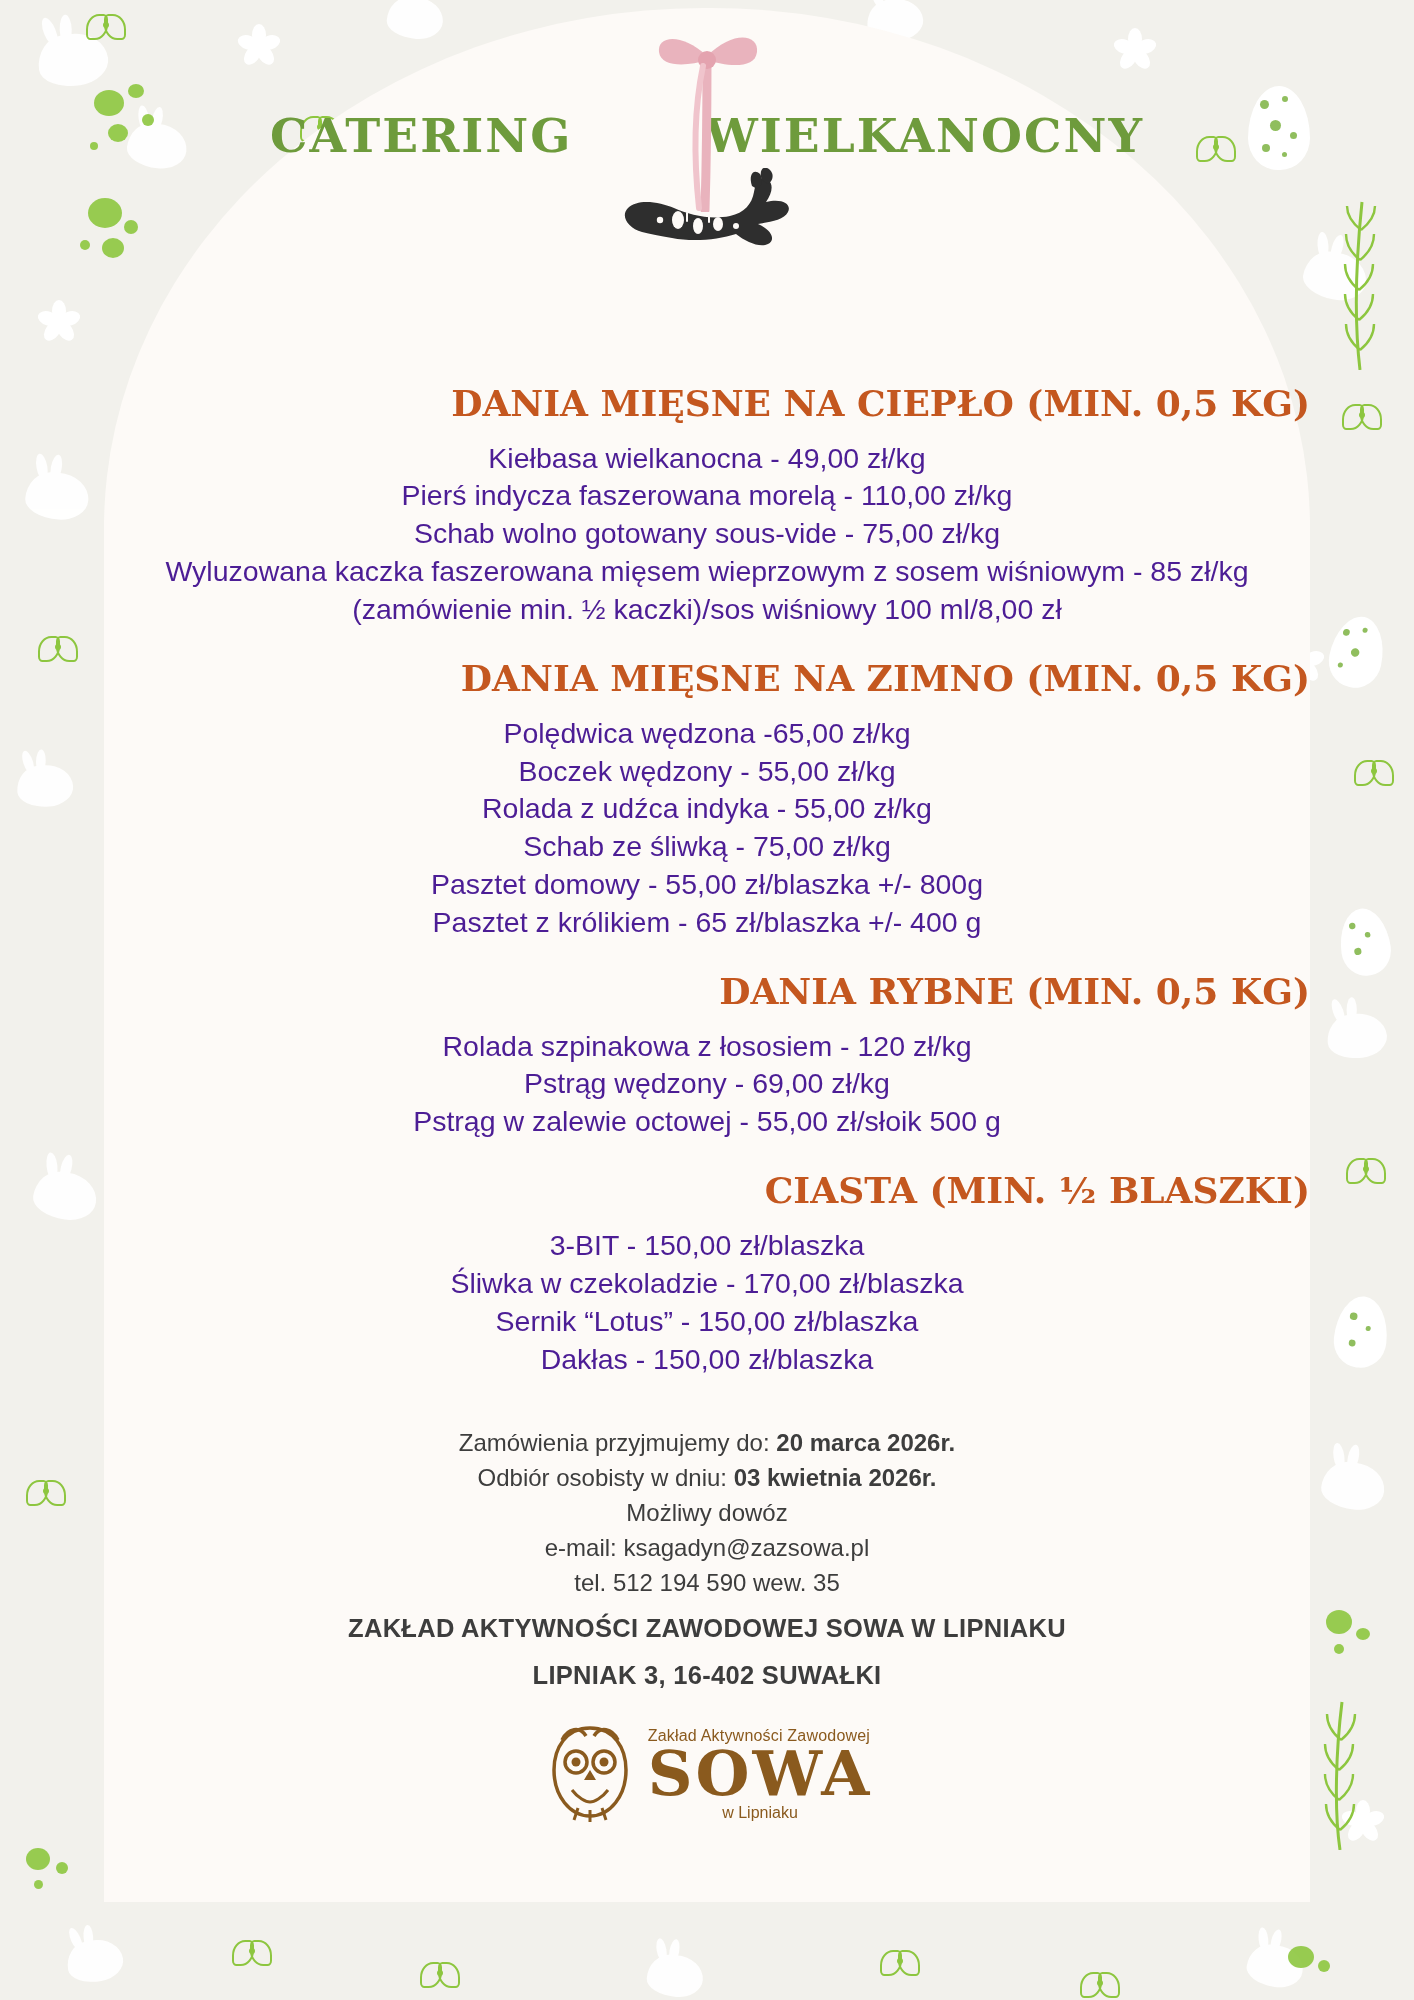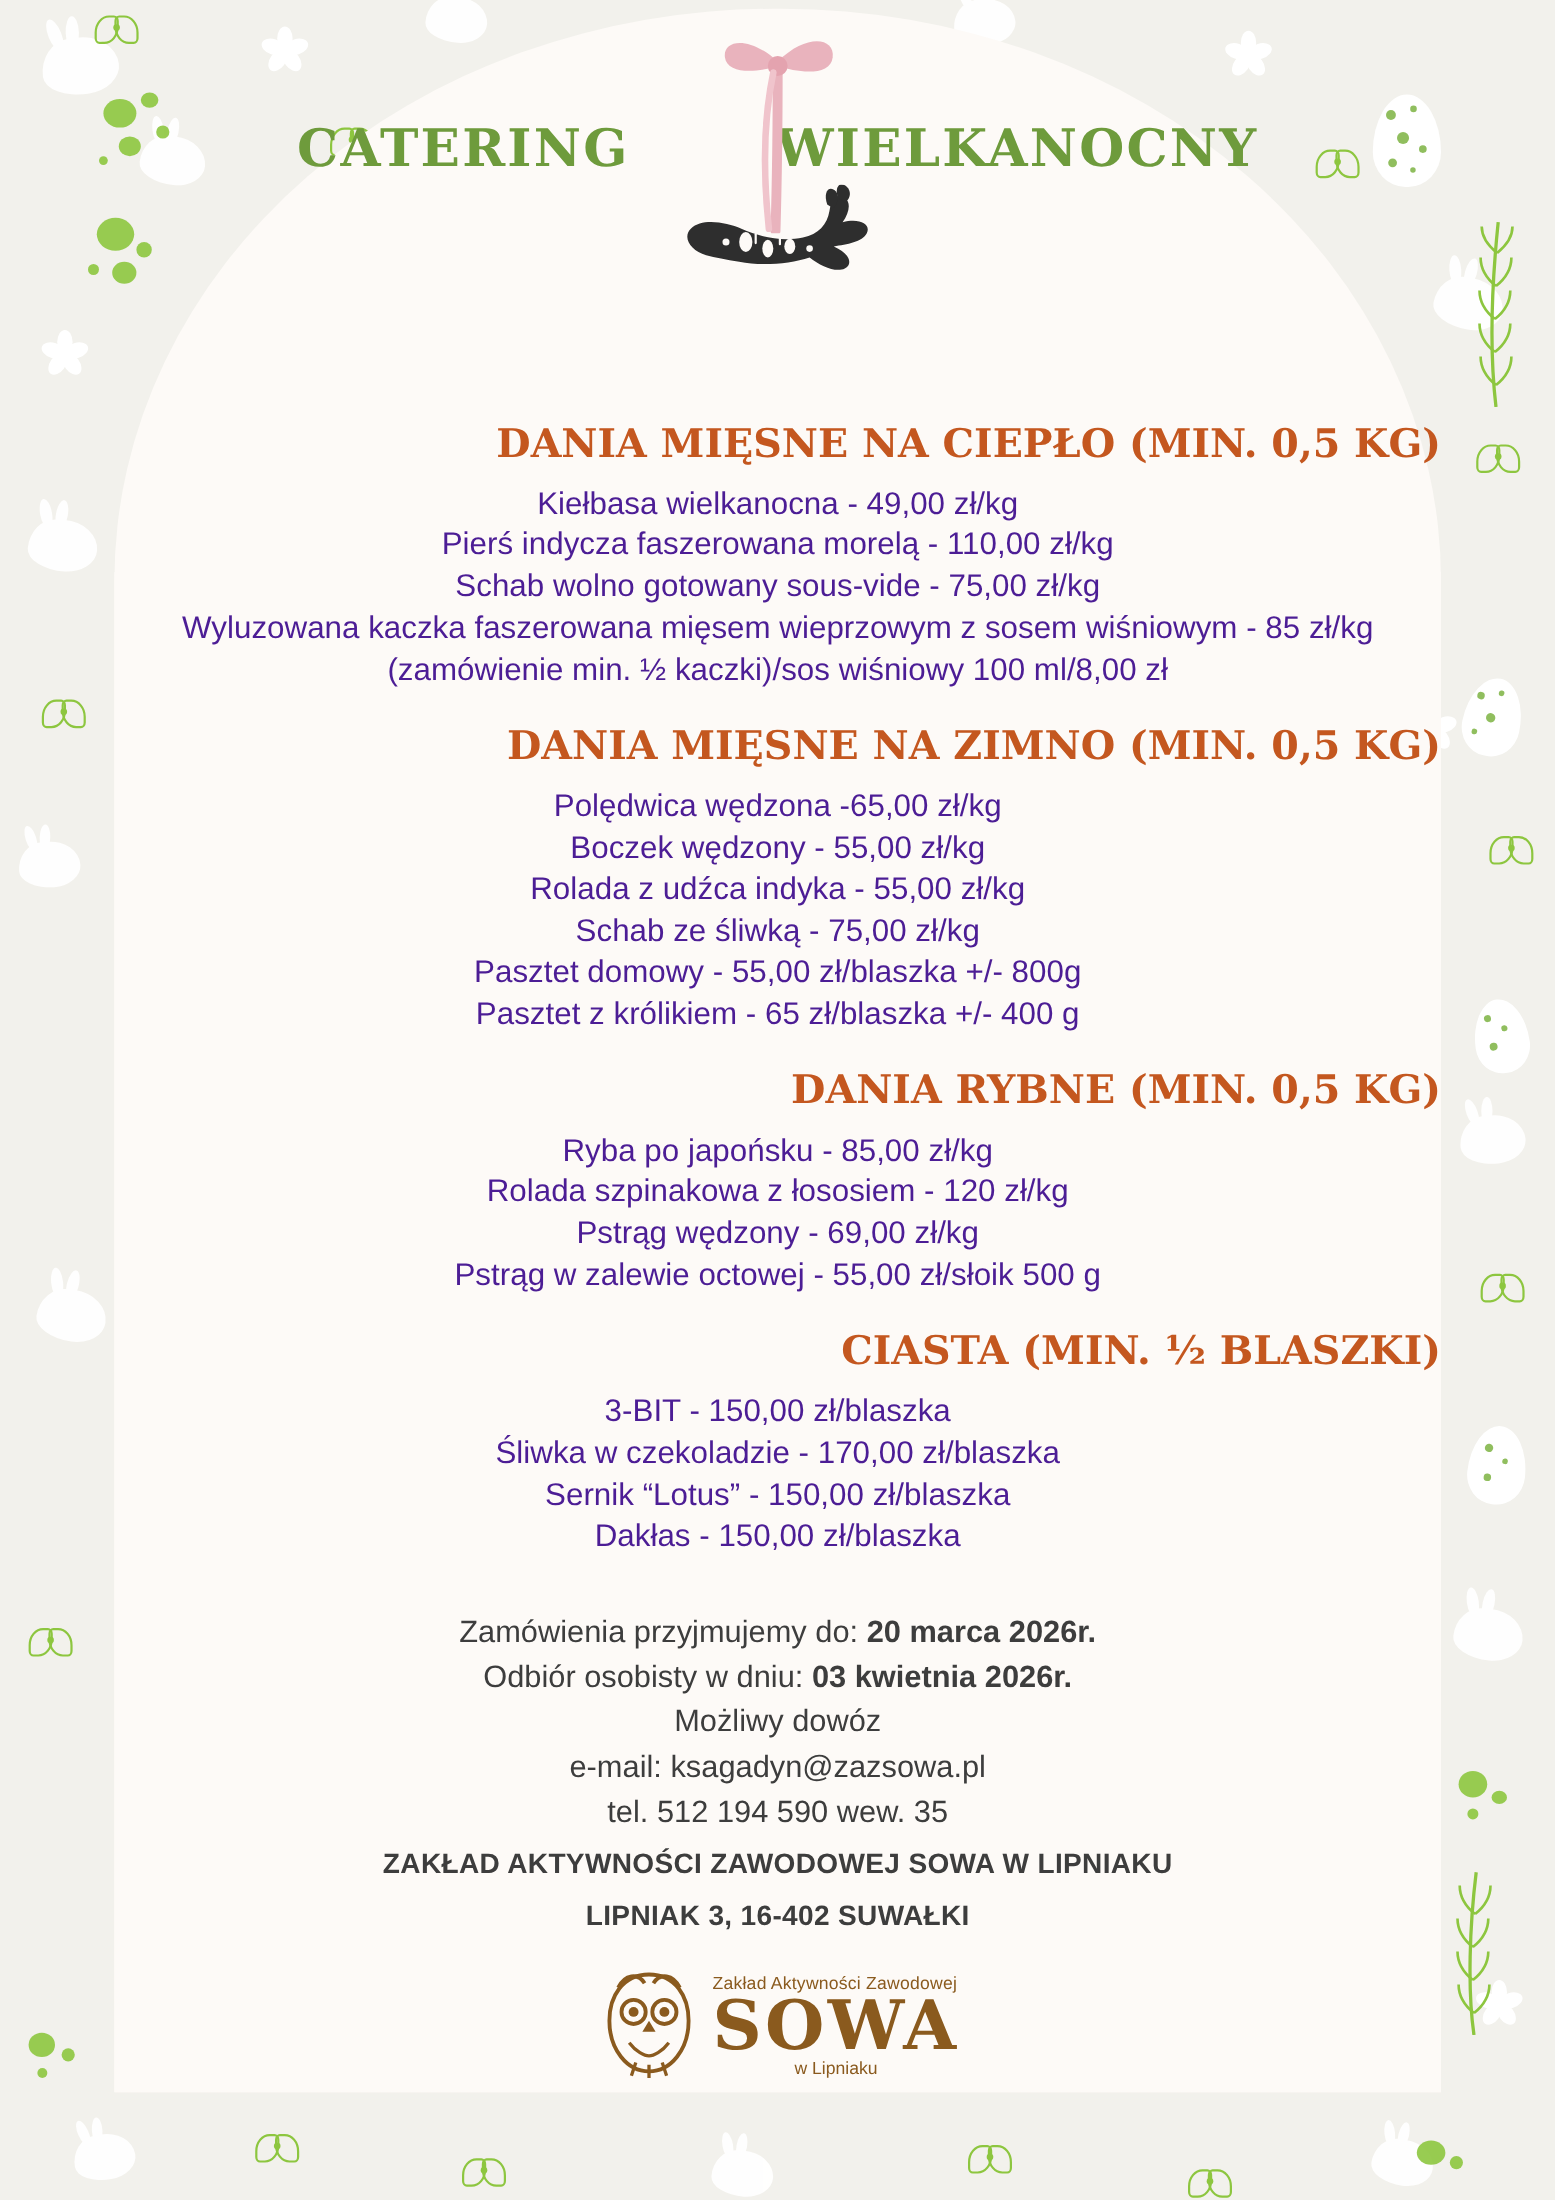--- a/index.html
+++ b/index.html
@@ -189,21 +189,21 @@
   }
   .sec { margin-bottom: 30px; }
   .sec-meat-hot { margin-top: 96px; }
 
   
   .footer-info {
     margin-top: 48px;
   }
   .footer-info p {
     margin: 0;
-    font-size: 28px;
+    font-size: 24px;
     line-height: 1.45;
     color: #3d3d3d;
   }
   .footer-info p.bold-line {
     font-weight: bold;
     font-size: 25.5px;
     letter-spacing: .3px;
     margin-top: 10px;
   }
   .footer-info strong { font-weight: bold; }
@@ -513,21 +513,20 @@
       <li>Rolada z udźca indyka - 55,00 zł/kg</li>
       <li>Schab ze śliwką - 75,00 zł/kg</li>
       <li>Pasztet domowy - 55,00 zł/blaszka +/- 800g</li>
       <li>Pasztet z królikiem - 65 zł/blaszka +/- 400 g</li>
     </ul>
   </div>
 
   <div class="sec">
     <h2 class="section-title">DANIA RYBNE (MIN. 0,5 KG)</h2>
     <ul class="items">
-      <li>Ryba po japońsku - 85,00 zł/kg</li>
       <li>Rolada szpinakowa z łososiem - 120 zł/kg</li>
       <li>Pstrąg wędzony - 69,00 zł/kg</li>
       <li>Pstrąg w zalewie octowej - 55,00 zł/słoik 500 g</li>
     </ul>
   </div>
 
   <div class="sec">
     <h2 class="section-title">CIASTA (MIN. ½ BLASZKI)</h2>
     <ul class="items">
       <li>3-BIT - 150,00 zł/blaszka</li>

